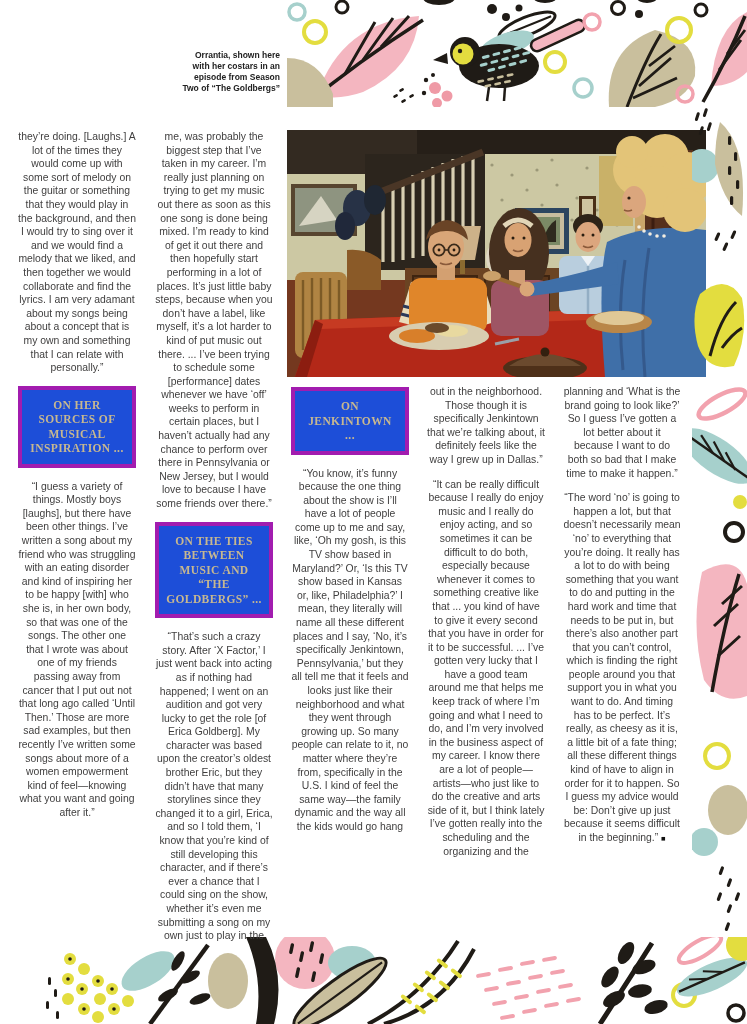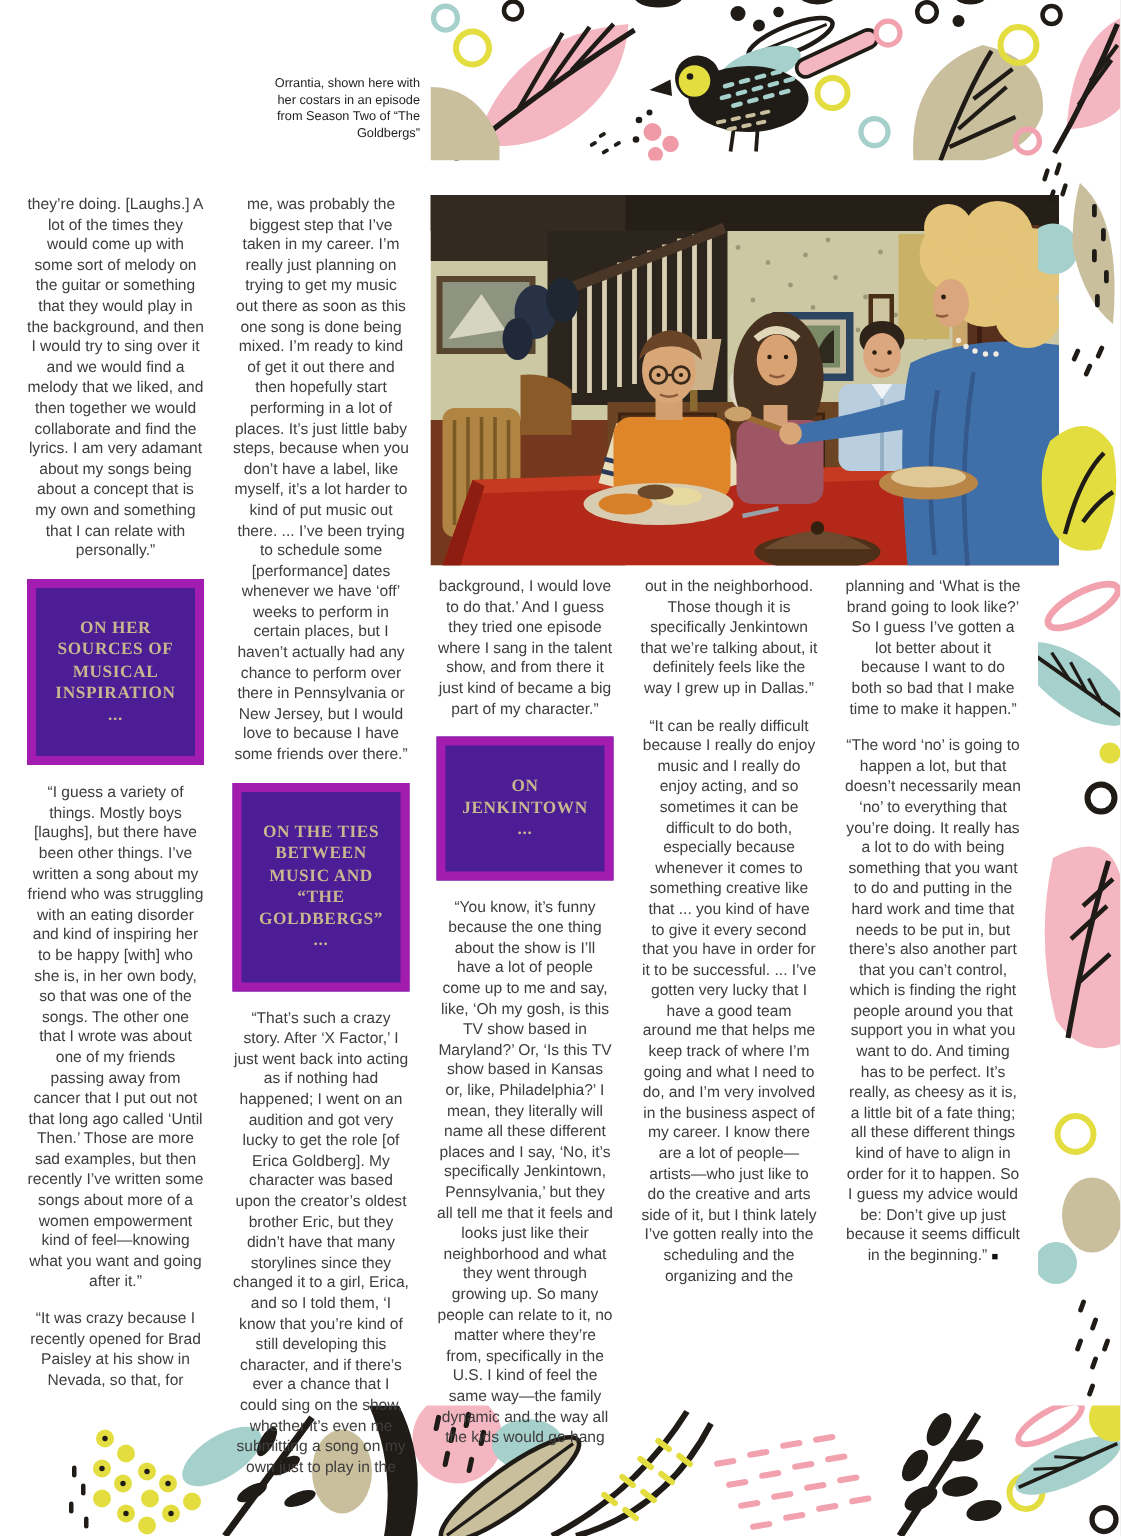--- a/index.html
+++ b/index.html
@@ -1,27 +1,27 @@
 <!DOCTYPE html>
 <html><head>
 <meta charset="utf-8">
 <style>
   html,body{margin:0;padding:0;background:#e8e8e8;}
   .page{position:relative;width:747px;height:1024px;background:#ffffff;overflow:hidden;
         font-family:"Liberation Sans",sans-serif;}
   .band{position:absolute;}
   .caption{position:absolute;left:176px;top:50px;width:104px;text-align:right;
-           font-size:8.5px;line-height:1.3;font-weight:normal;color:#222;}
+           font-size:8.5px;line-height:1.3;font-weight:bold;color:#222;}
   .photo{position:absolute;left:287px;top:130px;width:419px;height:247px;}
   .col{position:absolute;width:118px;top:130px;font-size:10.4px;line-height:13.6px;
        color:#3f3e3e;letter-spacing:0;text-align:center;}
   .col p{margin:0 0 11px 0;}
-  .hdr{border:6px solid #a21caf;background:#4c1d95;color:#c7b890;
+  .hdr{border:4px solid #a21caf;background:#1d4ed8;color:#c7b890;
        font-family:"Liberation Serif",serif;font-size:11.5px;line-height:14.5px;
-       letter-spacing:.4px;padding:20px 7px;margin:2px 0 12px 0;font-weight:bold;}
+       letter-spacing:.4px;padding:8px 7px;margin:2px 0 12px 0;font-weight:bold;}
   .endmark{font-size:7.5px;color:#111;}
   .c1{left:18px;}  .c2{left:155px;}
   .c3{left:291px;top:385px;} .c4{left:427px;top:385px;} .c5{left:563px;top:385px;}
 </style>
 </head>
 <body>
 
 <div class="page">
 
   <svg class="band" style="left:287px;top:0;width:460px;height:107px" viewBox="0 0 460 107">
@@ -449,31 +449,29 @@
       <ellipse cx="700" cy="12" rx="24" ry="8" stroke="#f2a2ae" stroke-width="4" fill="none"></ellipse>
     </g>
     <circle cx="742" cy="8" r="16" fill="#e3dd3f"></circle>
     <circle cx="736" cy="76" r="8" stroke="#1f1b16" stroke-width="3.5" fill="none"></circle>
   </svg>
 
   <div class="col c1">
     <p>they’re doing. [Laughs.] A lot of the times they would come up with some sort of melody on the guitar or something that they would play in the background, and then I would try to sing over it and we would find a melody that we liked, and then together we would collaborate and find the lyrics. I am very adamant about my songs being about a concept that is my own and something that I can relate with personally.”</p>
     <div class="hdr">ON HER SOURCES OF MUSICAL INSPIRATION ...</div>
     <p>“I guess a variety of things. Mostly boys [laughs], but there have been other things. I’ve written a song about my friend who was struggling with an eating disorder and kind of inspiring her to be happy [with] who she is, in her own body, so that was one of the songs. The other one that I wrote was about one of my friends passing away from cancer that I put out not that long ago called ‘Until Then.’ Those are more sad examples, but then recently I’ve written some songs about more of a women empowerment kind of feel—knowing what you want and going after it.”</p>
-    <p>“It was crazy because I recently opened for Brad Paisley at his show in Nevada, so that, for</p>
   </div>
 
   <div class="col c2">
     <p>me, was probably the biggest step that I’ve taken in my career. I’m really just planning on trying to get my music out there as soon as this one song is done being mixed. I’m ready to kind of get it out there and then hopefully start performing in a lot of places. It’s just little baby steps, because when you don’t have a label, like myself, it’s a lot harder to kind of put music out there. ... I’ve been trying to schedule some [performance] dates whenever we have ‘off’ weeks to perform in certain places, but I haven’t actually had any chance to perform over there in Pennsylvania or New Jersey, but I would love to because I have some friends over there.”</p>
     <div class="hdr">ON THE TIES BETWEEN MUSIC AND “THE GOLDBERGS” ...</div>
     <p>“That’s such a crazy story. After ‘X Factor,’ I just went back into acting as if nothing had happened; I went on an audition and got very lucky to get the role [of Erica Goldberg]. My character was based upon the creator’s oldest brother Eric, but they didn’t have that many storylines since they changed it to a girl, Erica, and so I told them, ‘I know that you’re kind of still developing this character, and if there’s ever a chance that I could sing on the show, whether it’s even me submitting a song on my own just to play in the</p>
   </div>
 
   <div class="col c3">
-    <p>background, I would love to do that.’ And I guess they tried one episode where I sang in the talent show, and from there it just kind of became a big part of my character.”</p>
     <div class="hdr">ON JENKINTOWN ...</div>
     <p>“You know, it’s funny because the one thing about the show is I’ll have a lot of people come up to me and say, like, ‘Oh my gosh, is this TV show based in Maryland?’ Or, ‘Is this TV show based in Kansas or, like, Philadelphia?’ I mean, they literally will name all these different places and I say, ‘No, it’s specifically Jenkintown, Pennsylvania,’ but they all tell me that it feels and looks just like their neighborhood and what they went through growing up. So many people can relate to it, no matter where they’re from, specifically in the U.S. I kind of feel the same way—the family dynamic and the way all the kids would go hang</p>
   </div>
 
   <div class="col c4">
     <p>out in the neighborhood. Those though it is specifically Jenkintown that we’re talking about, it definitely feels like the way I grew up in Dallas.”</p>
     <p>“It can be really difficult because I really do enjoy music and I really do enjoy acting, and so sometimes it can be difficult to do both, especially because whenever it comes to something creative like that ... you kind of have to give it every second that you have in order for it to be successful. ... I’ve gotten very lucky that I have a good team around me that helps me keep track of where I’m going and what I need to do, and I’m very involved in the business aspect of my career. I know there are a lot of people—artists—who just like to do the creative and arts side of it, but I think lately I’ve gotten really into the scheduling and the organizing and the</p>
   </div>
 
   <div class="col c5">

